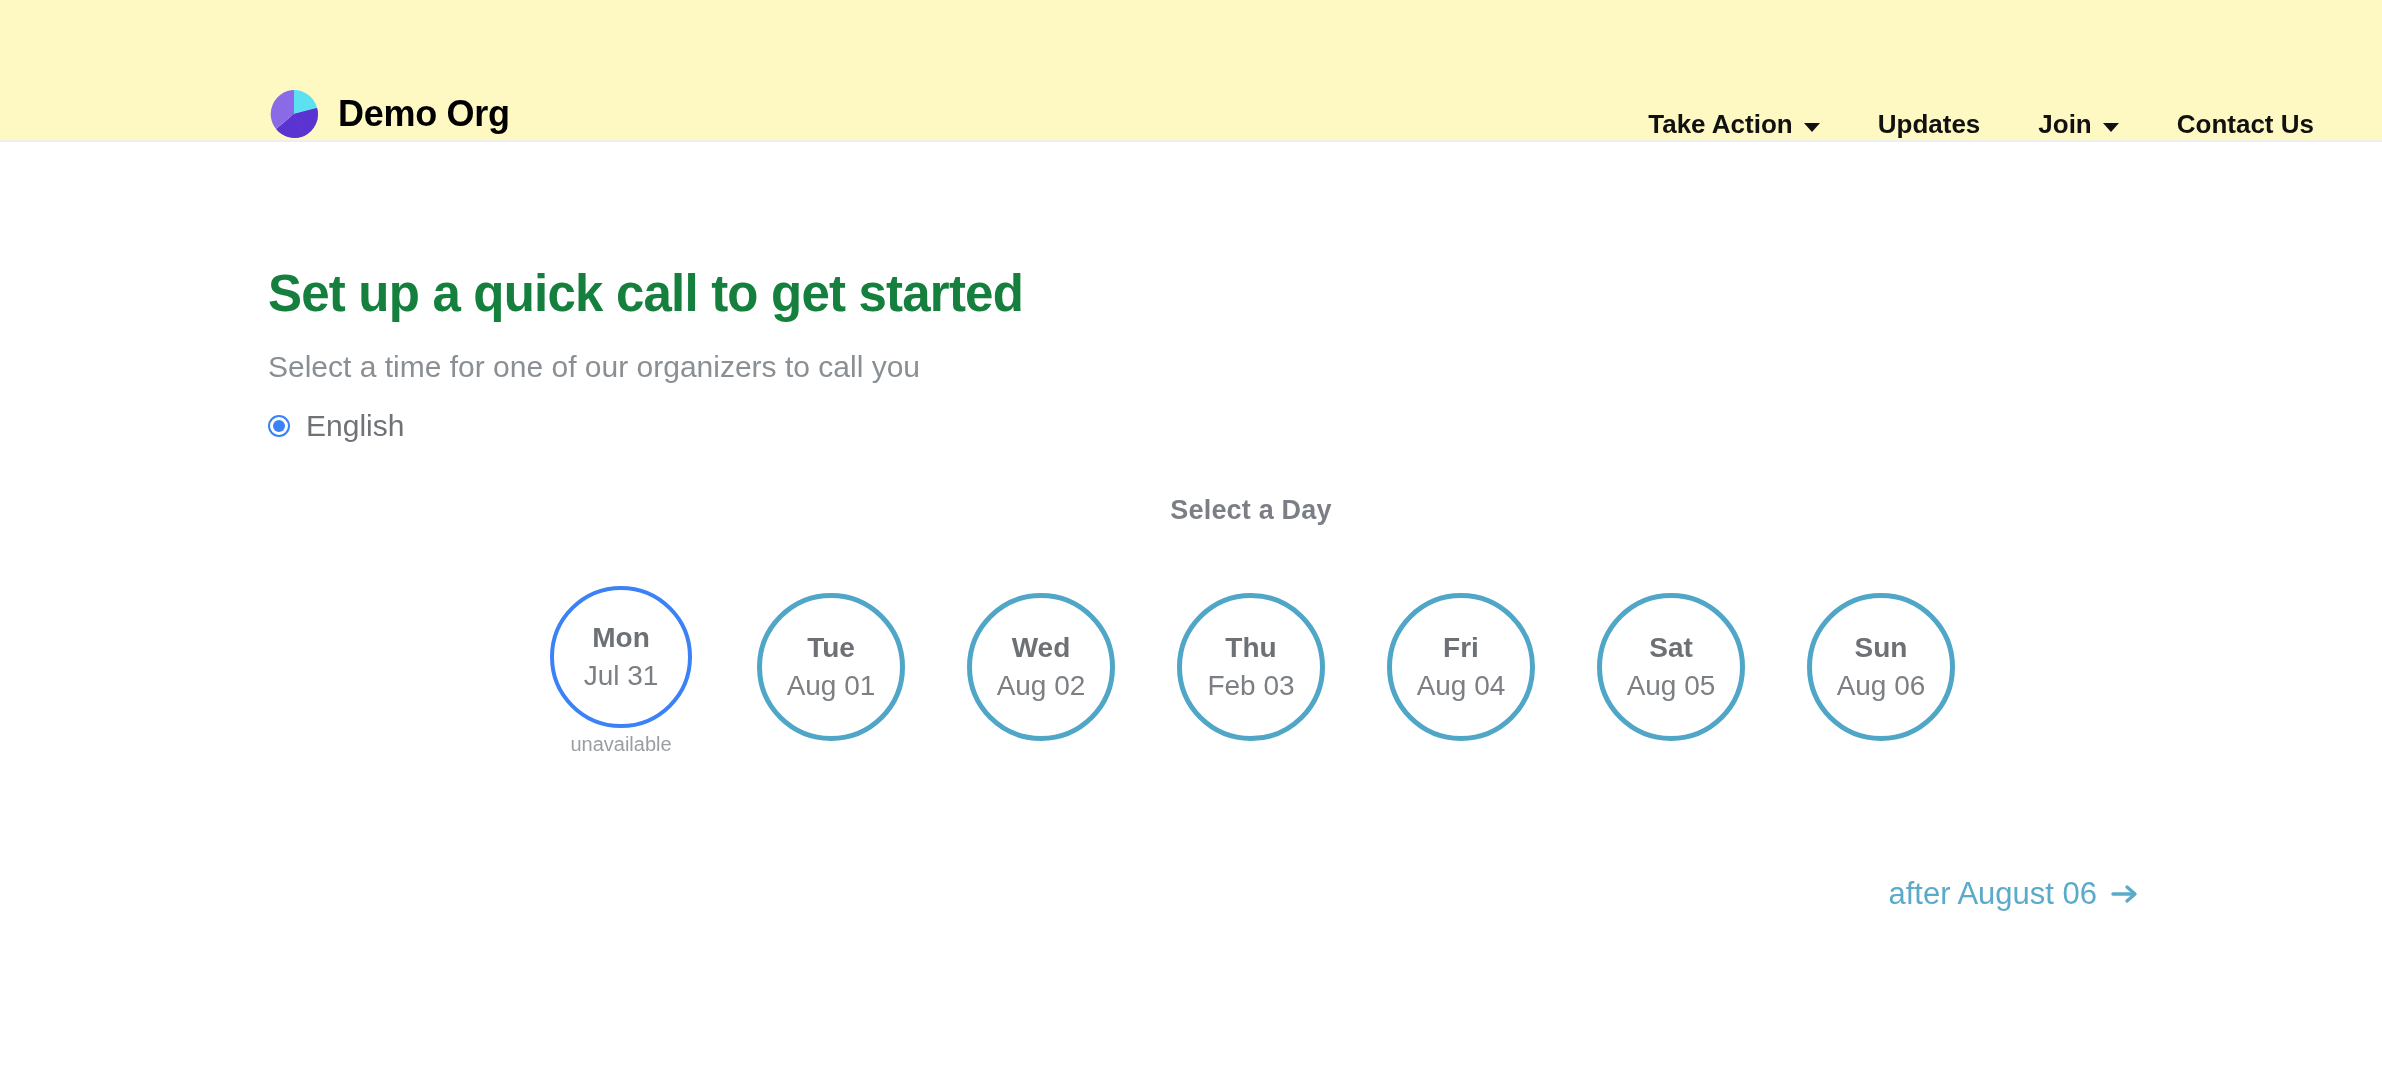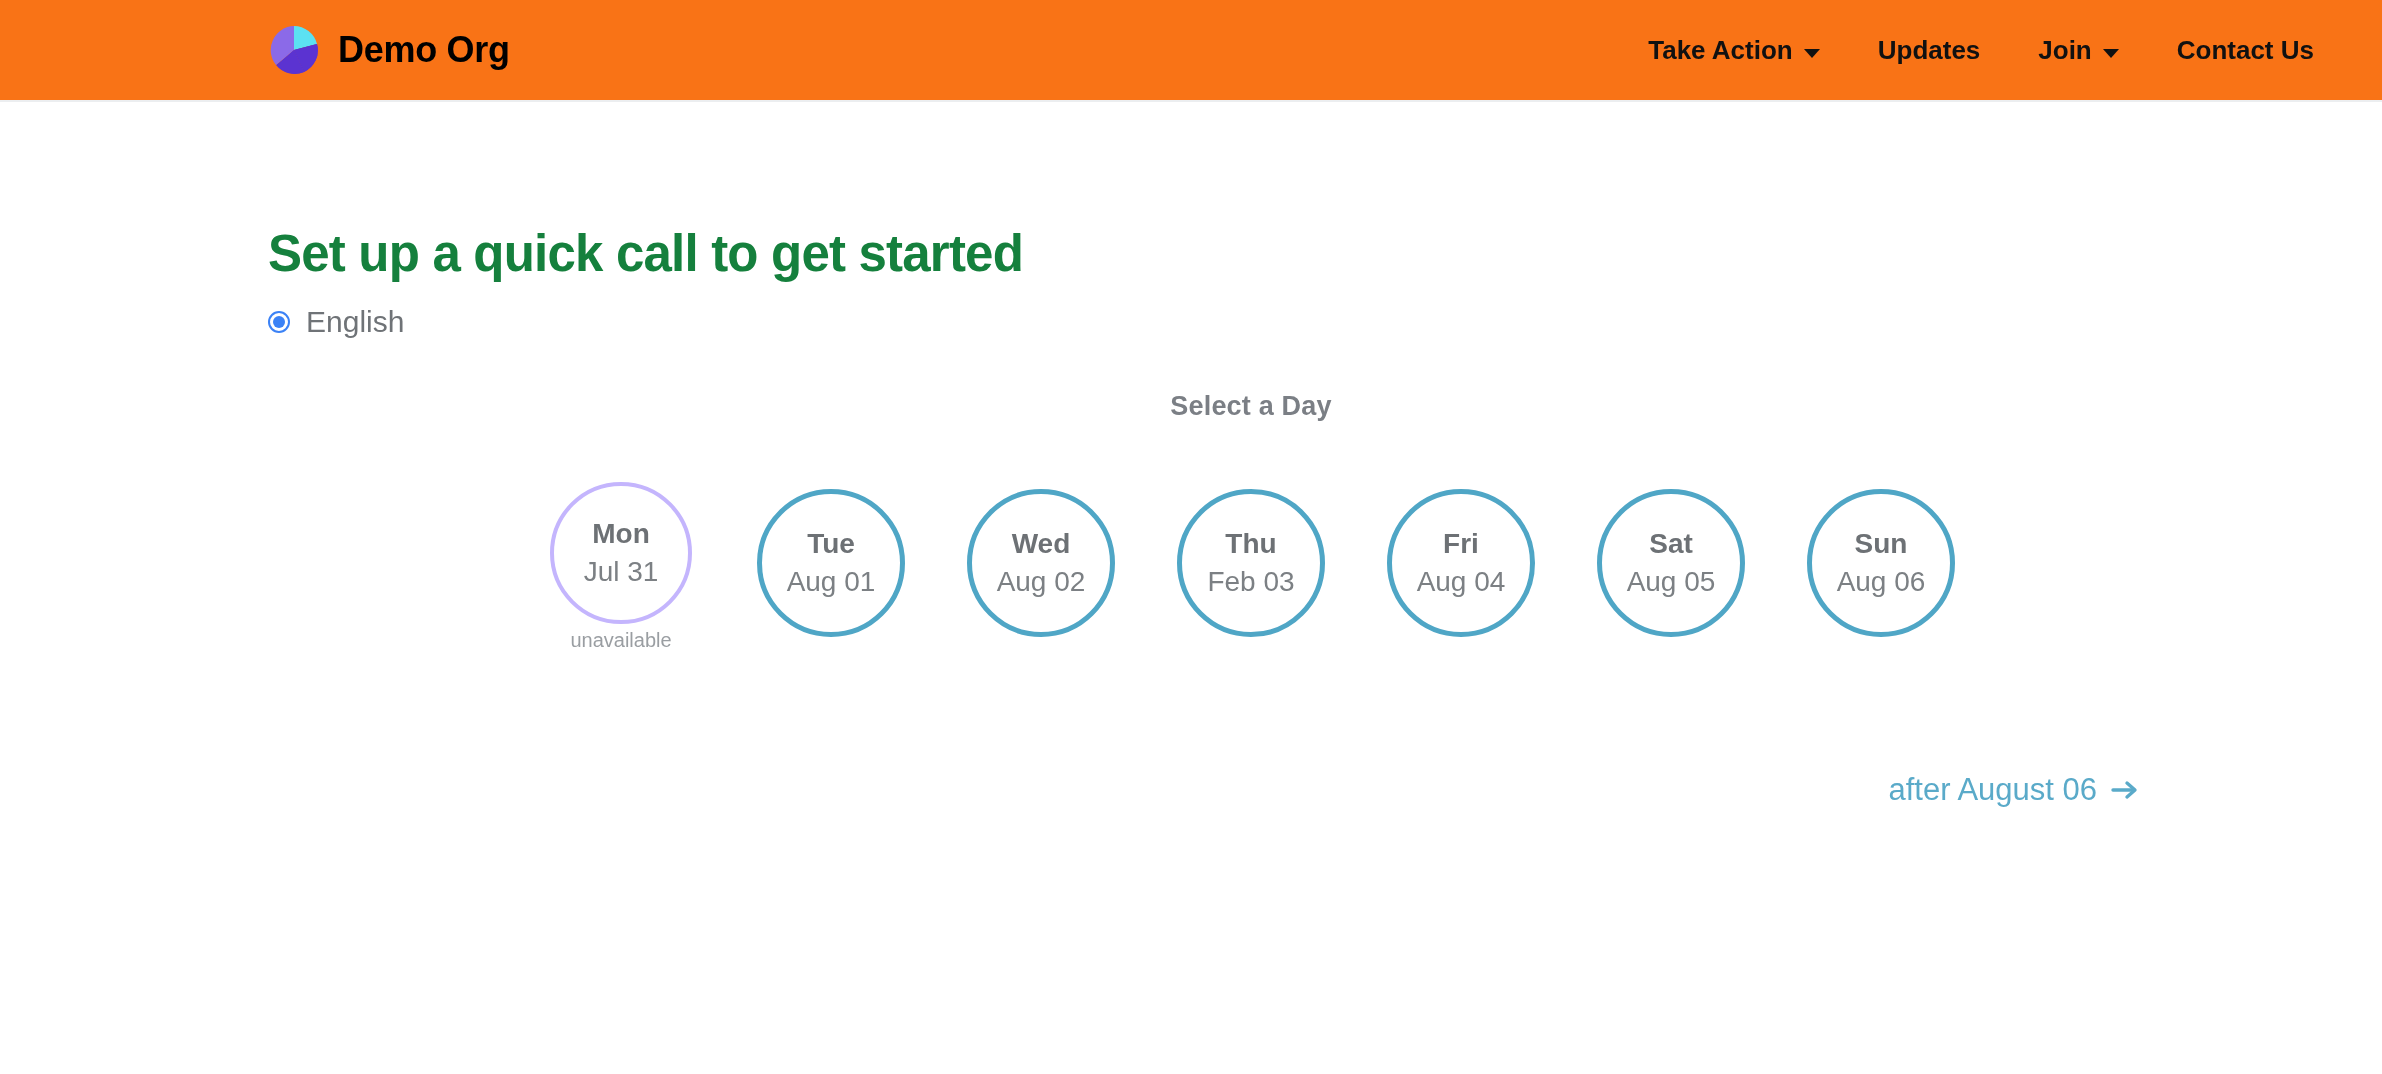--- a/index.html
+++ b/index.html
@@ -12,26 +12,26 @@
     width: 2382px;
     height: 1074px;
     background: #ffffff;
     font-family: "Liberation Sans", sans-serif;
     color: #111111;
     overflow: hidden;
   }
 
   
   .site-header {
-    height: 102px;
+    height: 142px;
     border-bottom: 2px solid #eceef0;
     display: flex;
-    align-items: center;
+    align-items: flex-end;
     padding: 0 68px 0 268px;
-    background: #f97316;
+    background: #fef9c3;
   }
   .brand {
     display: flex;
     align-items: center;
     gap: 18px;
     text-decoration: none;
   }
   .brand-logo {
     width: 52px;
     height: 52px;
@@ -183,21 +183,21 @@
     flex-direction: column;
     align-items: center;
     justify-content: center;
     background: #ffffff;
     cursor: pointer;
     line-height: 1;
   }
   .day-cell.disabled .day-circle {
     width: 142px;
     height: 142px;
-    border: 4px solid #c4b5fd;
+    border: 4px solid #3b82f6;
     cursor: default;
     align-items: center;
   }
   .day-dow {
     font-size: 28px;
     font-weight: bold;
     color: #6d7175;
     white-space: nowrap;
   }
   .day-date {
@@ -275,20 +275,21 @@
     <a class="nav-item" href="#">
       <span>Contact Us</span>
     </a>
 
   </nav>
 </header>
 
 <main class="page">
 
   <h1 class="page-title">Set up a quick call to get started</h1>
+  <p class="page-subtitle">Select a time for one of our organizers to call you</p>
 
 
   <div class="radio-group">
     <label class="radio-row">
       <span class="radio-dot checked"></span>
       <span class="radio-label">English</span>
     </label>
   </div>
 
   <section class="daypicker">

